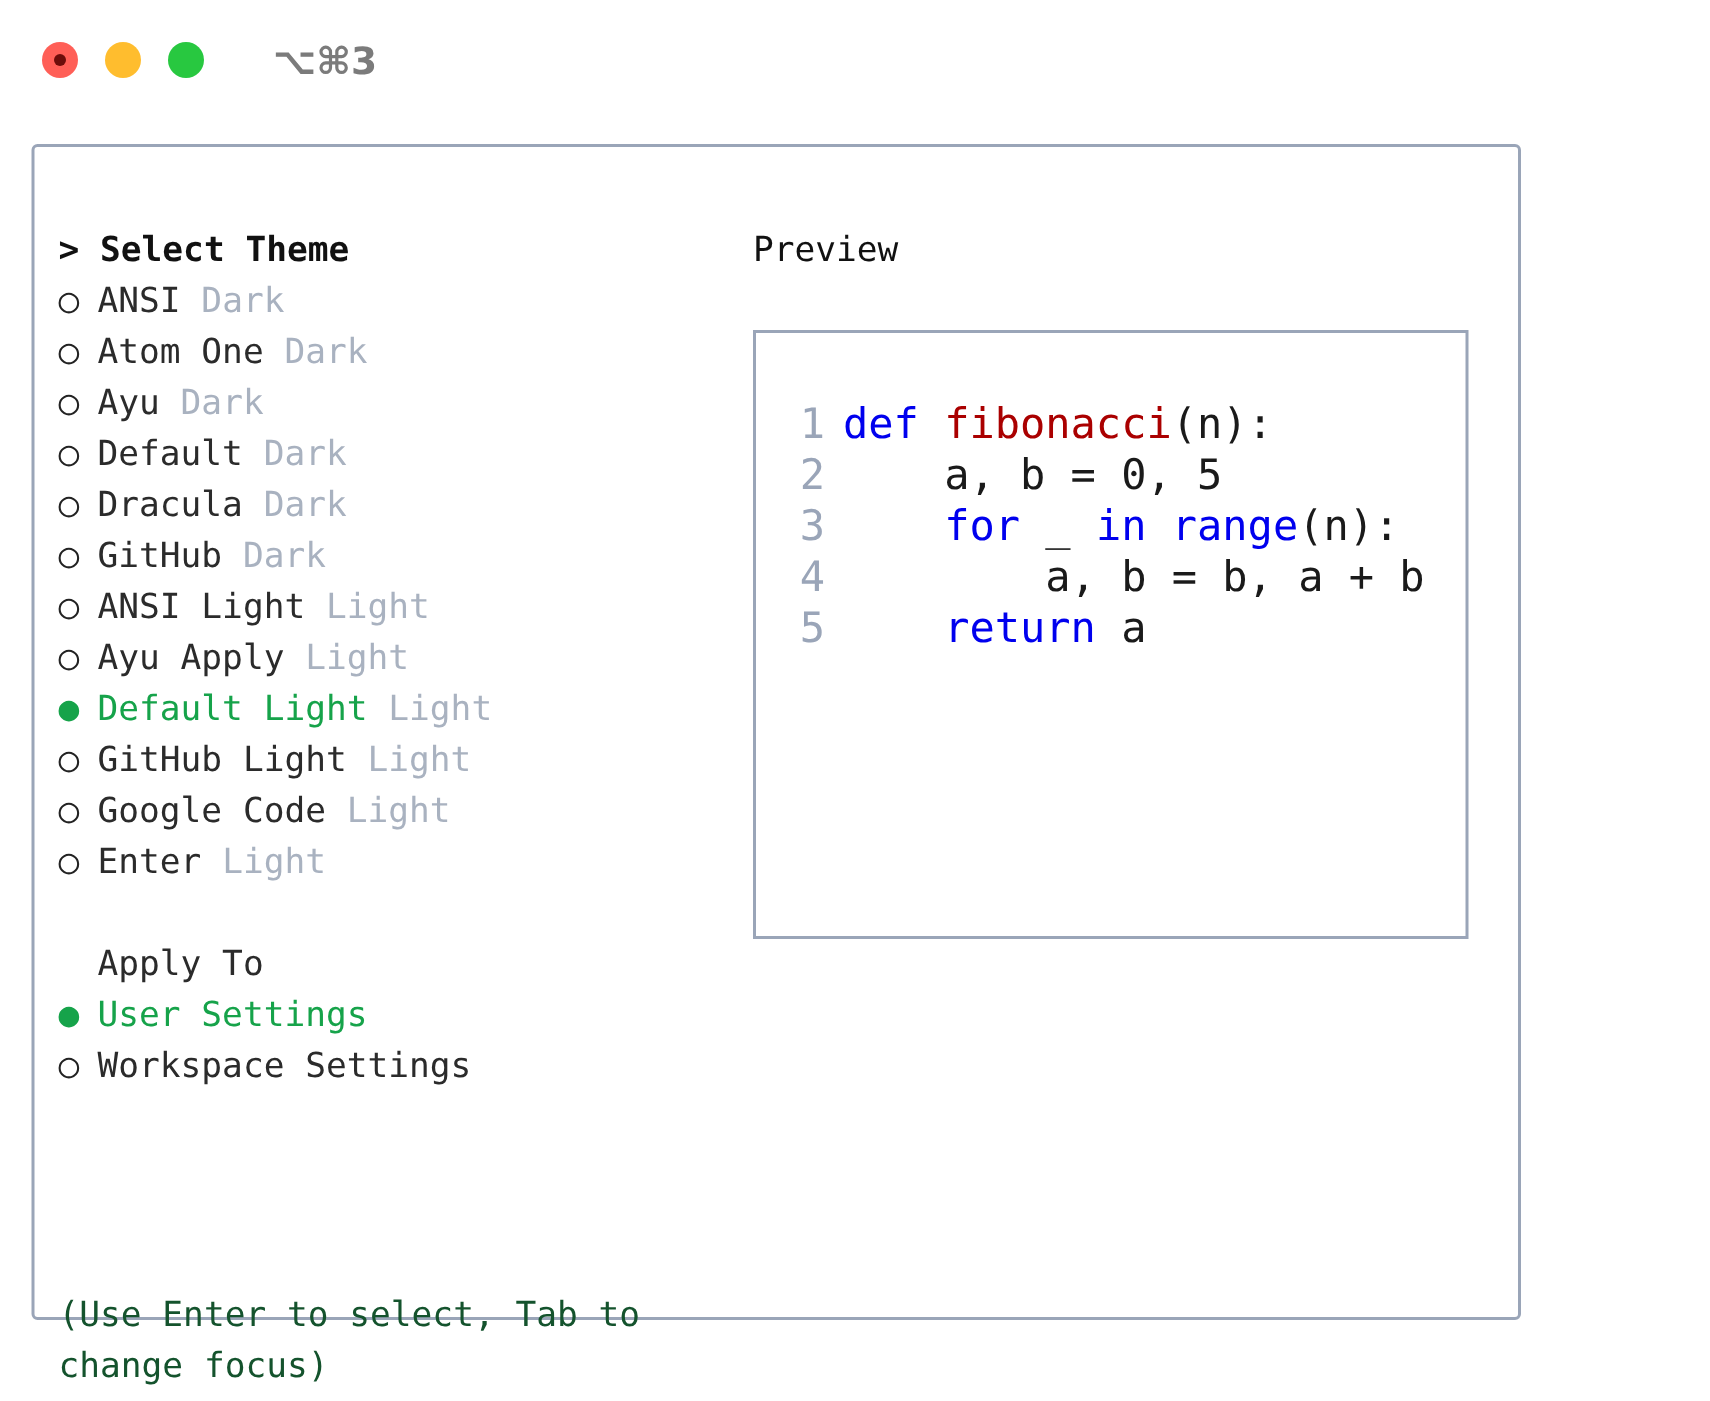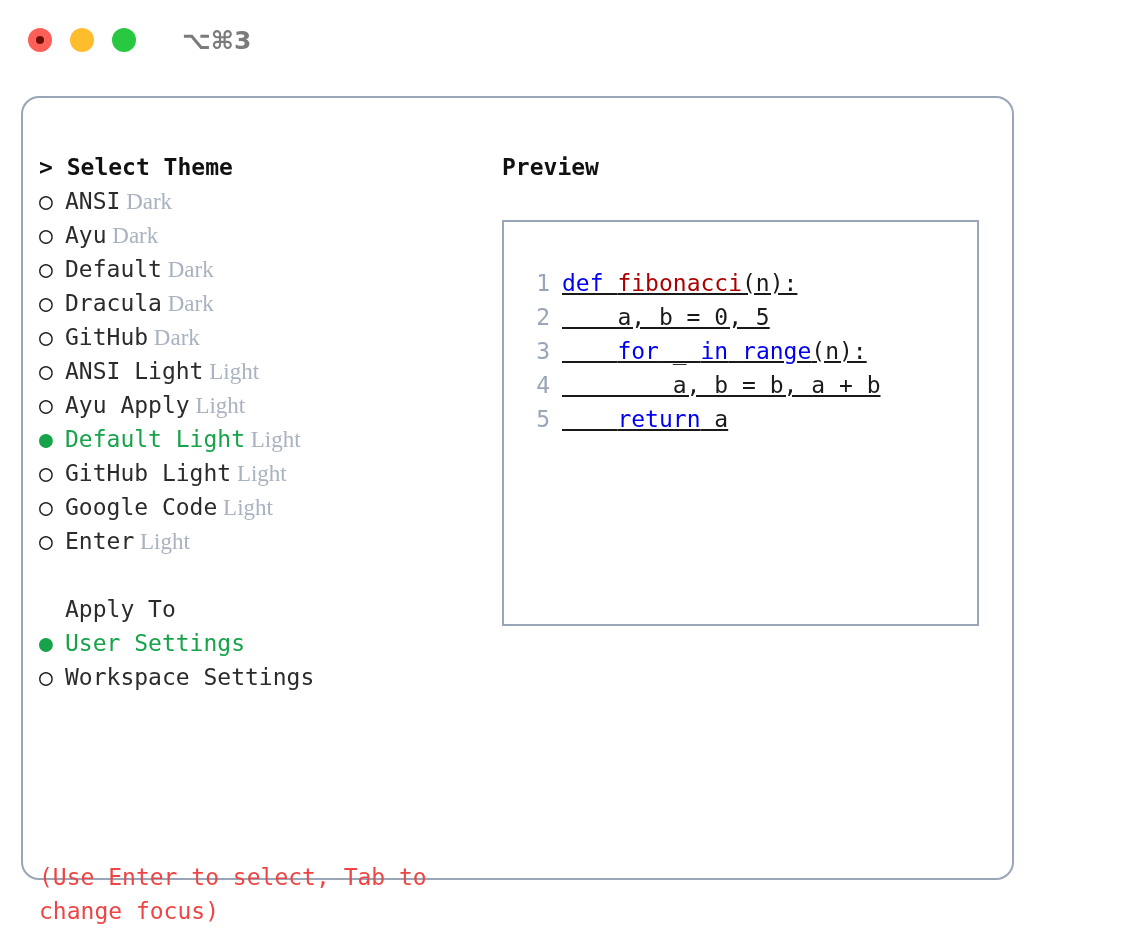--- a/index.html
+++ b/index.html
@@ -70,21 +70,21 @@
 
   
   #main-frame {
     position: absolute;
     left: 21px;
     top: 96px;
     width: 993px;
     height: 784px;
     box-sizing: border-box;
     border: 2px solid #9aa5b8;
-    border-radius: 18px;
+    border-radius: 4px;
     background: #ffffff;
   }
 
   
   #theme-panel {
     position: absolute;
     left: 16px;
     top: 52px;
     width: 430px;
   }
@@ -98,65 +98,64 @@
     display: block;
   }
   .marker {
     display: inline-block;
     width: 26px;
   }
   .row.header { font-weight: bold; color: #111111; }
   .row.selected .marker,
   .row.selected .name { color: #16a34a; }
   .name { color: #2b2b2b; }
-  .category { color: #a9b2c0; font-family: Liberation Serif, serif; }
+  .category { color: #a9b2c0; }
   .row.spacer { height: 34px; }
 
   #apply-panel { margin-top: 0px; }
 
   #hint-text {
     position: absolute;
     left: 16px;
     top: 762px;
     width: 420px;
     font-size: 23px;
     line-height: 34px;
-    color: #ef4444;
+    color: #14532d;
     white-space: pre-wrap;
   }
 
   
   #preview-panel {
     position: absolute;
     left: 479px;
     top: 52px;
     width: 490px;
   }
   #preview-title {
     font-size: 23px;
-    font-weight: bold;
+    font-weight: normal;
     color: #111111;
     margin: 0 0 36px 0;
     line-height: 34px;
   }
   #preview-box {
     box-sizing: border-box;
     width: 477px;
     height: 406px;
     border: 2px solid #9aa5b8;
     background: #ffffff;
     padding: 44px 0 0 0;
   }
   .code-line {
-    font-size: 23px;
+    font-size: 28px;
     line-height: 34px;
     white-space: pre;
     padding-left: 20px;
     color: #1a1a1a;
-    text-decoration: underline;
   }
   .ln {
     display: inline-block;
     width: 26px;
     text-align: right;
     color: #9aa5b8;
     margin-right: 12px;
   }
   .kw  { color: #0000ee; }
   .fn  { color: #aa0000; }
@@ -176,20 +175,21 @@
     </div>
     <div id="shortcut-label">⌥⌘3</div>
   </div>
 
   <div id="main-frame">
 
     <div id="theme-panel">
       <div class="row header">&gt; Select Theme</div>
       <div id="theme-list">
           <div class="row"><span class="marker">○</span><span class="name">ANSI</span><span class="category"> Dark</span></div>
+          <div class="row"><span class="marker">○</span><span class="name">Atom One</span><span class="category"> Dark</span></div>
           <div class="row"><span class="marker">○</span><span class="name">Ayu</span><span class="category"> Dark</span></div>
           <div class="row"><span class="marker">○</span><span class="name">Default</span><span class="category"> Dark</span></div>
           <div class="row"><span class="marker">○</span><span class="name">Dracula</span><span class="category"> Dark</span></div>
           <div class="row"><span class="marker">○</span><span class="name">GitHub</span><span class="category"> Dark</span></div>
           <div class="row"><span class="marker">○</span><span class="name">ANSI Light</span><span class="category"> Light</span></div>
           <div class="row"><span class="marker">○</span><span class="name">Ayu Apply</span><span class="category"> Light</span></div>
           <div class="row selected"><span class="marker">●</span><span class="name">Default Light</span><span class="category"> Light</span></div>
           <div class="row"><span class="marker">○</span><span class="name">GitHub Light</span><span class="category"> Light</span></div>
           <div class="row"><span class="marker">○</span><span class="name">Google Code</span><span class="category"> Light</span></div>
           <div class="row"><span class="marker">○</span><span class="name">Enter</span><span class="category"> Light</span></div>

